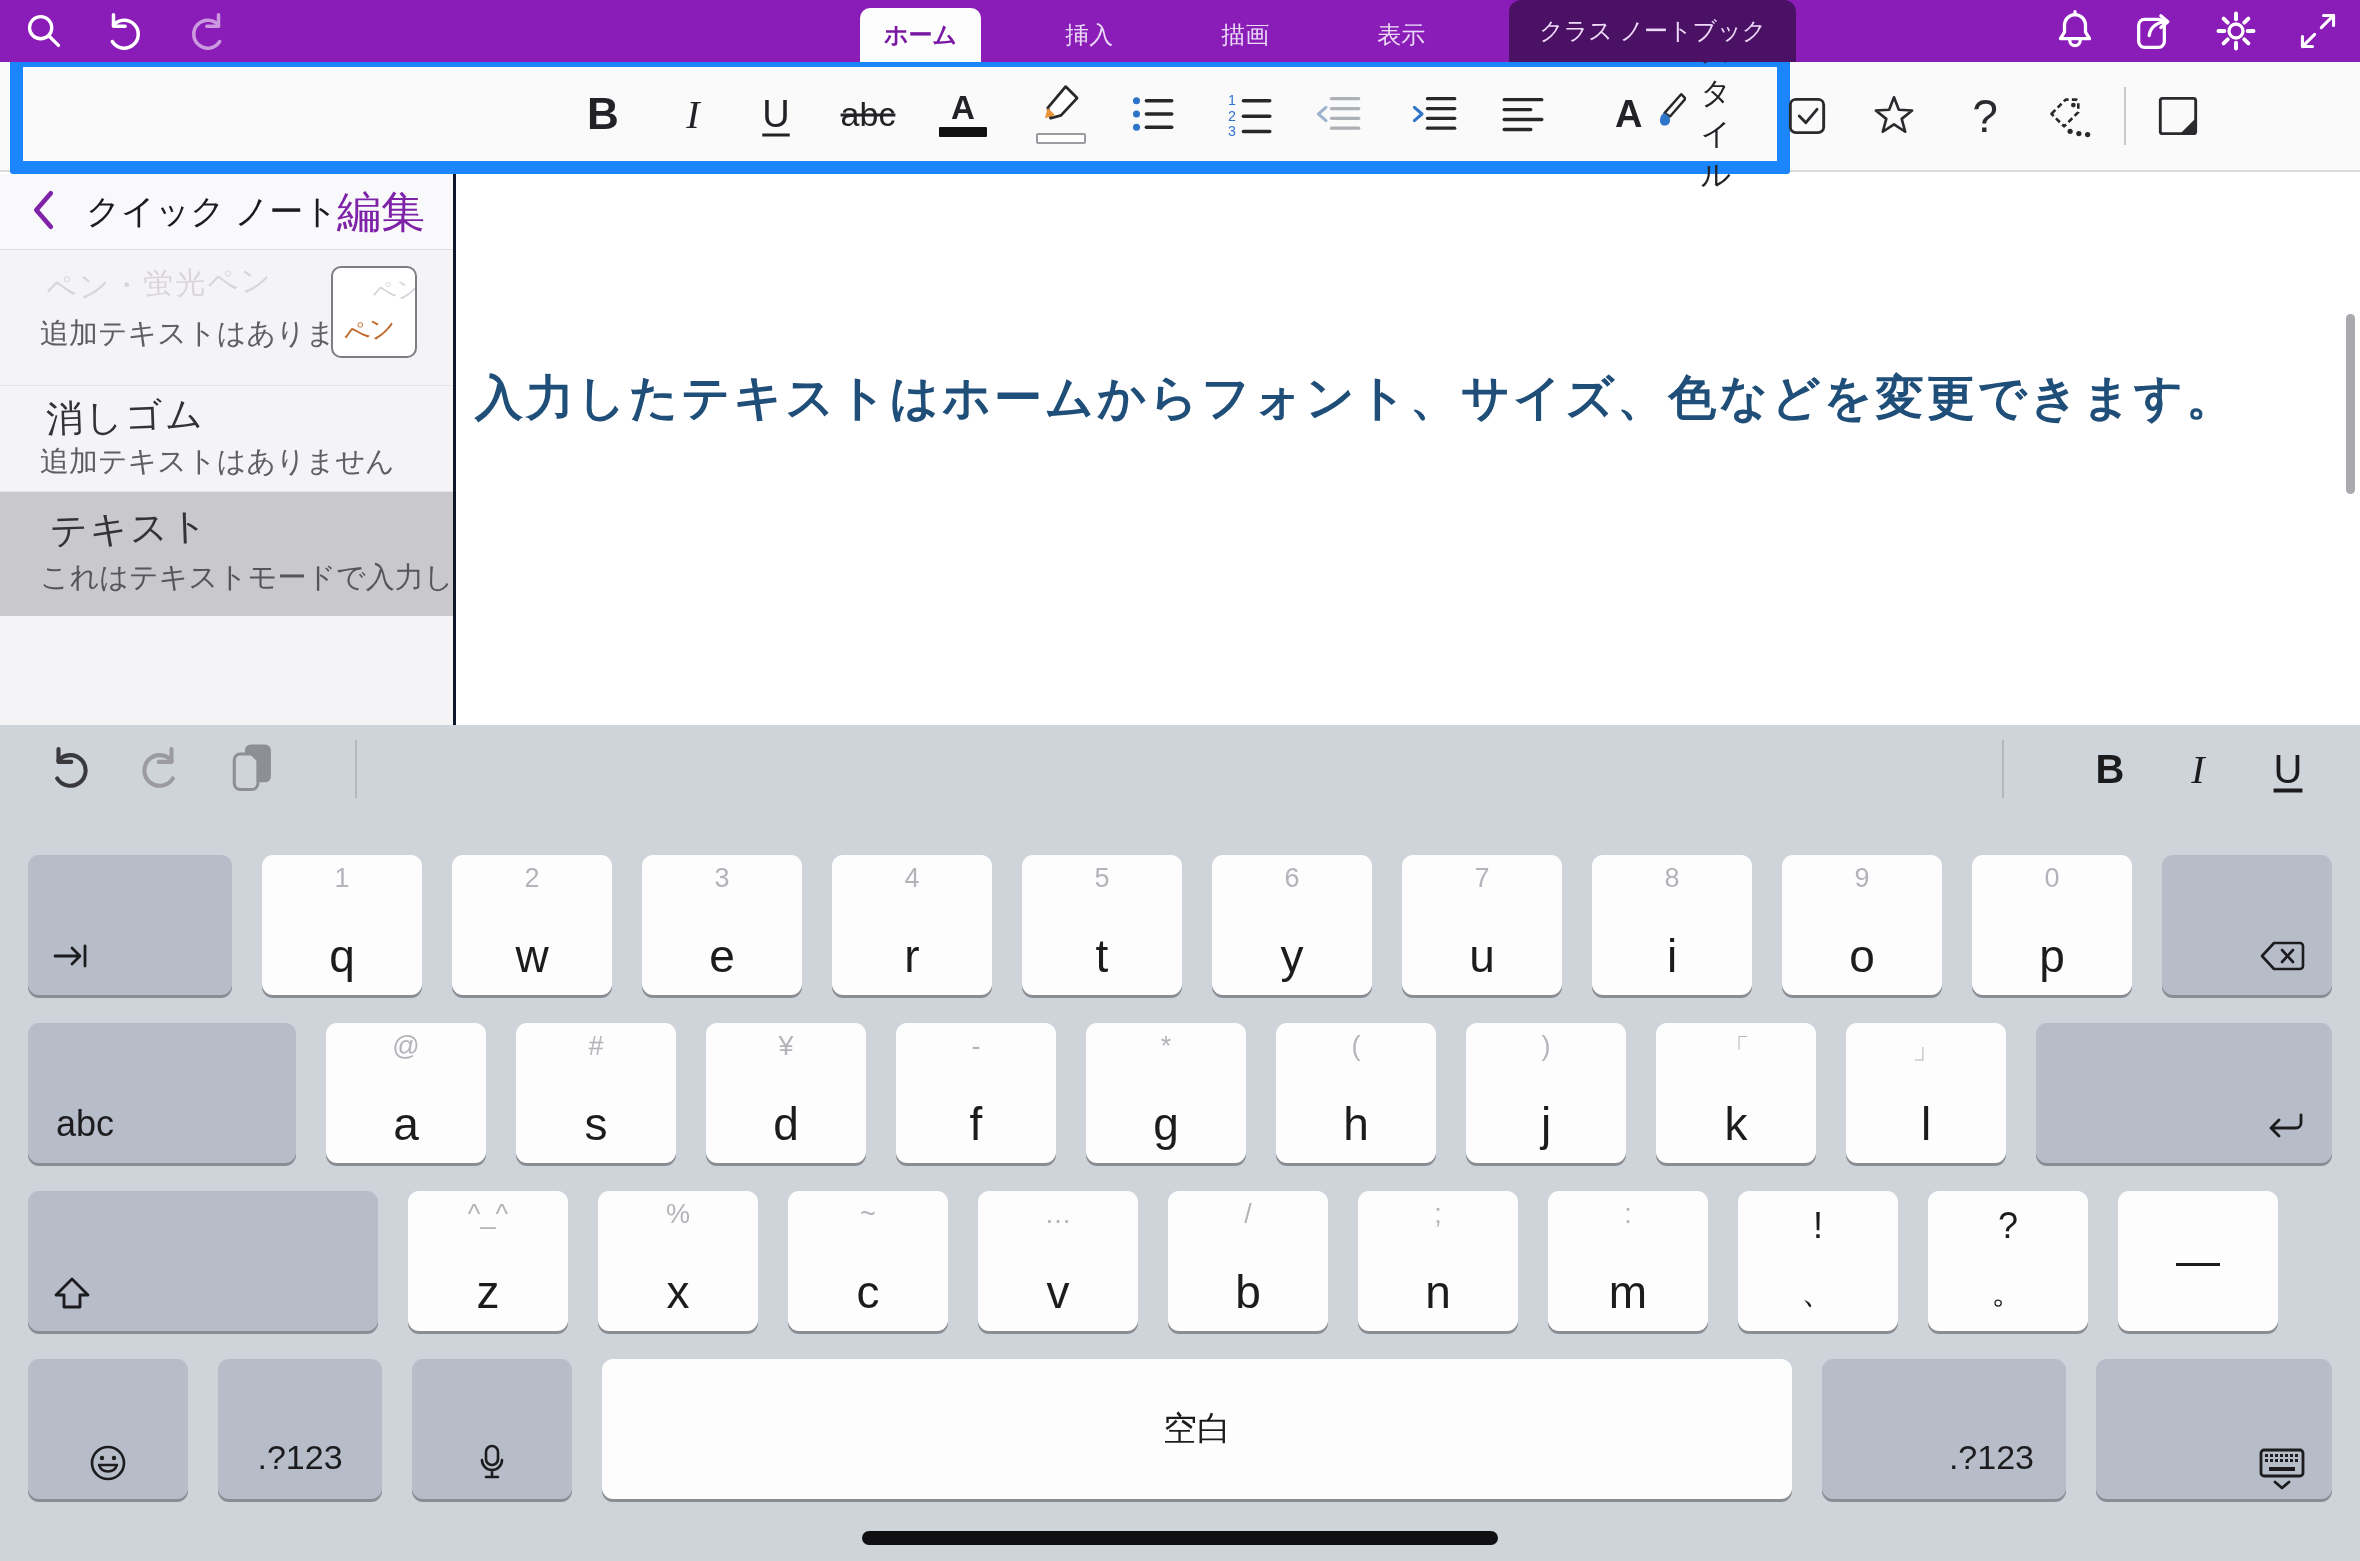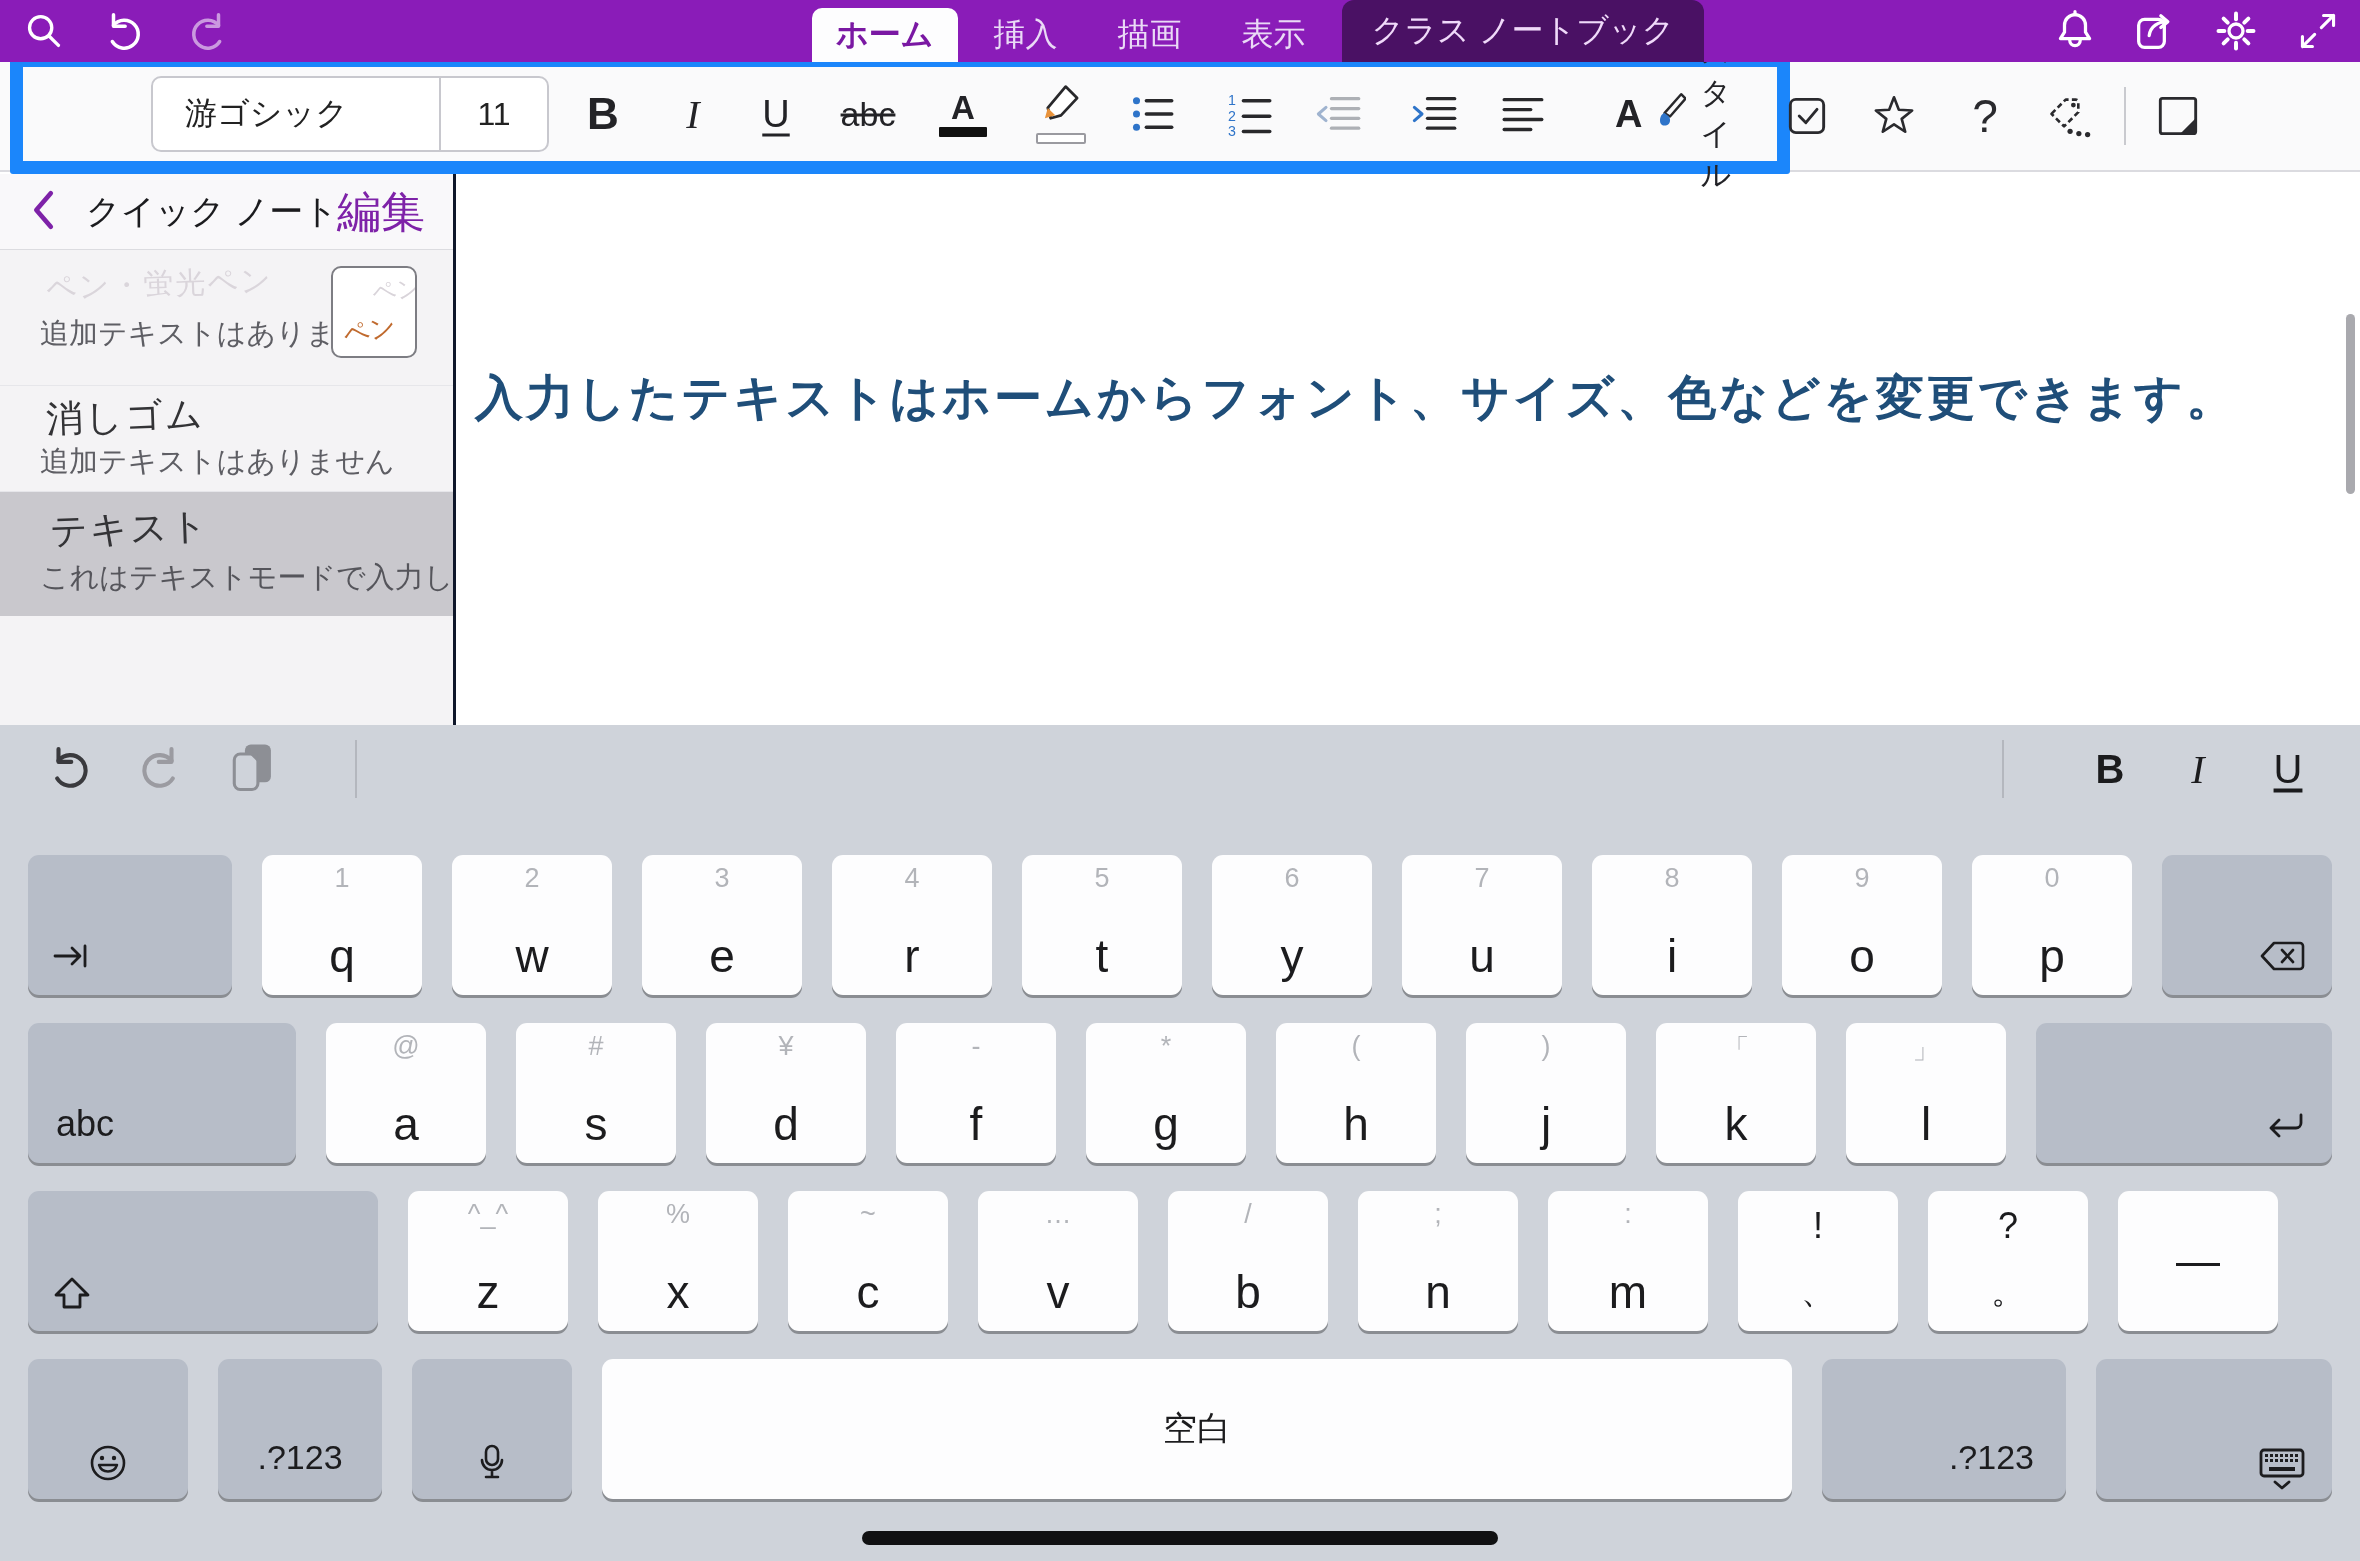--- a/index.html
+++ b/index.html
@@ -5,21 +5,21 @@
   * { margin:0; padding:0; box-sizing:border-box; }
   html,body { background:#e9e9ee; }
   body { font-family:"Liberation Sans","DejaVu Sans",sans-serif; }
   .screen { position:relative; width:2360px; height:1561px; background:#fff; overflow:hidden; }
 
   
   .topbar { position:absolute; top:0; left:0; right:0; height:62px; background:#8A1CB8; z-index:30; }
   .tb-icon { position:absolute; top:50%; transform:translate(-50%,-50%); display:flex; align-items:center; justify-content:center; }
   .tb-icon svg { display:block; }
   .tabs { position:absolute; left:812px; bottom:0; height:62px; display:flex; align-items:flex-end; gap:12px; }
-  .tab { height:54px; display:flex; align-items:center; padding:0 24px; font-size:32px; color:#EADAF6; white-space:nowrap; cursor:default; }
+  .tab { height:54px; display:flex; align-items:center; padding:0 24px; font-size:24px; color:#EADAF6; white-space:nowrap; cursor:default;margin-left:48px; }
   .tab.active { background:#FDFDFE; color:#7A18A3; font-weight:700; border-radius:10px 10px 0 0; }
   .tab.dark { background:#4A1164; height:62px; border-radius:12px 12px 0 0; color:#F0DAFA; padding:0 30px; }
 
   
   .fmt-row { position:absolute; top:62px; left:0; right:0; height:110px; background:#FAFAFB; border-bottom:2px solid #DBDBE0; z-index:20; }
   .fmt-box { position:absolute; left:10px; top:-8px; width:1780px; height:120px; border:13px solid #1B86FB; border-radius:3px; background:#FAFAFB; }
   .fmt-item { position:absolute; top:50%; transform:translate(-50%,-50%); display:flex; align-items:center; justify-content:center; color:#232327; cursor:default; }
   .font-combo { position:absolute; left:128px; top:50%; transform:translateY(-50%); width:398px; height:76px; background:#fff; border:2px solid #C8C8CE; border-radius:10px; display:flex; }
   .font-name { flex:1; display:flex; align-items:center; padding-left:32px; font-size:32px; color:#222; }
   .font-size { width:108px; border-left:2px solid #C8C8CE; display:flex; align-items:center; justify-content:center; font-size:32px; color:#222; }
@@ -160,24 +160,20 @@
     <div class="tb-icon" style="left:2318px;">
       <svg width="40" height="40" viewBox="0 0 36 36">
           <path d="M21 15 L32 4 M32 4 h-9 M32 4 v9 M15 21 L4 32 M4 32 h9 M4 32 v-9" fill="none" stroke="#fff" stroke-width="2.8" stroke-linecap="round" stroke-linejoin="round"></path>
         </svg>
     </div>
   </div>
 
   <div class="fmt-row">
     <div class="fmt-box">
 
-      <div class="font-combo">
-        <div class="font-name">游ゴシック</div>
-        <div class="font-size">11</div>
-      </div>
 
       <div class="fmt-item bi-b" style="left:580px;">B</div>
       <div class="fmt-item bi-i" style="left:670px;">I</div>
       <div class="fmt-item bi-u" style="left:753px;">U</div>
       <div class="fmt-item bi-s" style="left:845px;">abc</div>
 
       <div class="fmt-item" style="left:940px;">
         <div class="stack">
           <span class="fc-A">A</span>
           <span class="fc-bar"></span>

